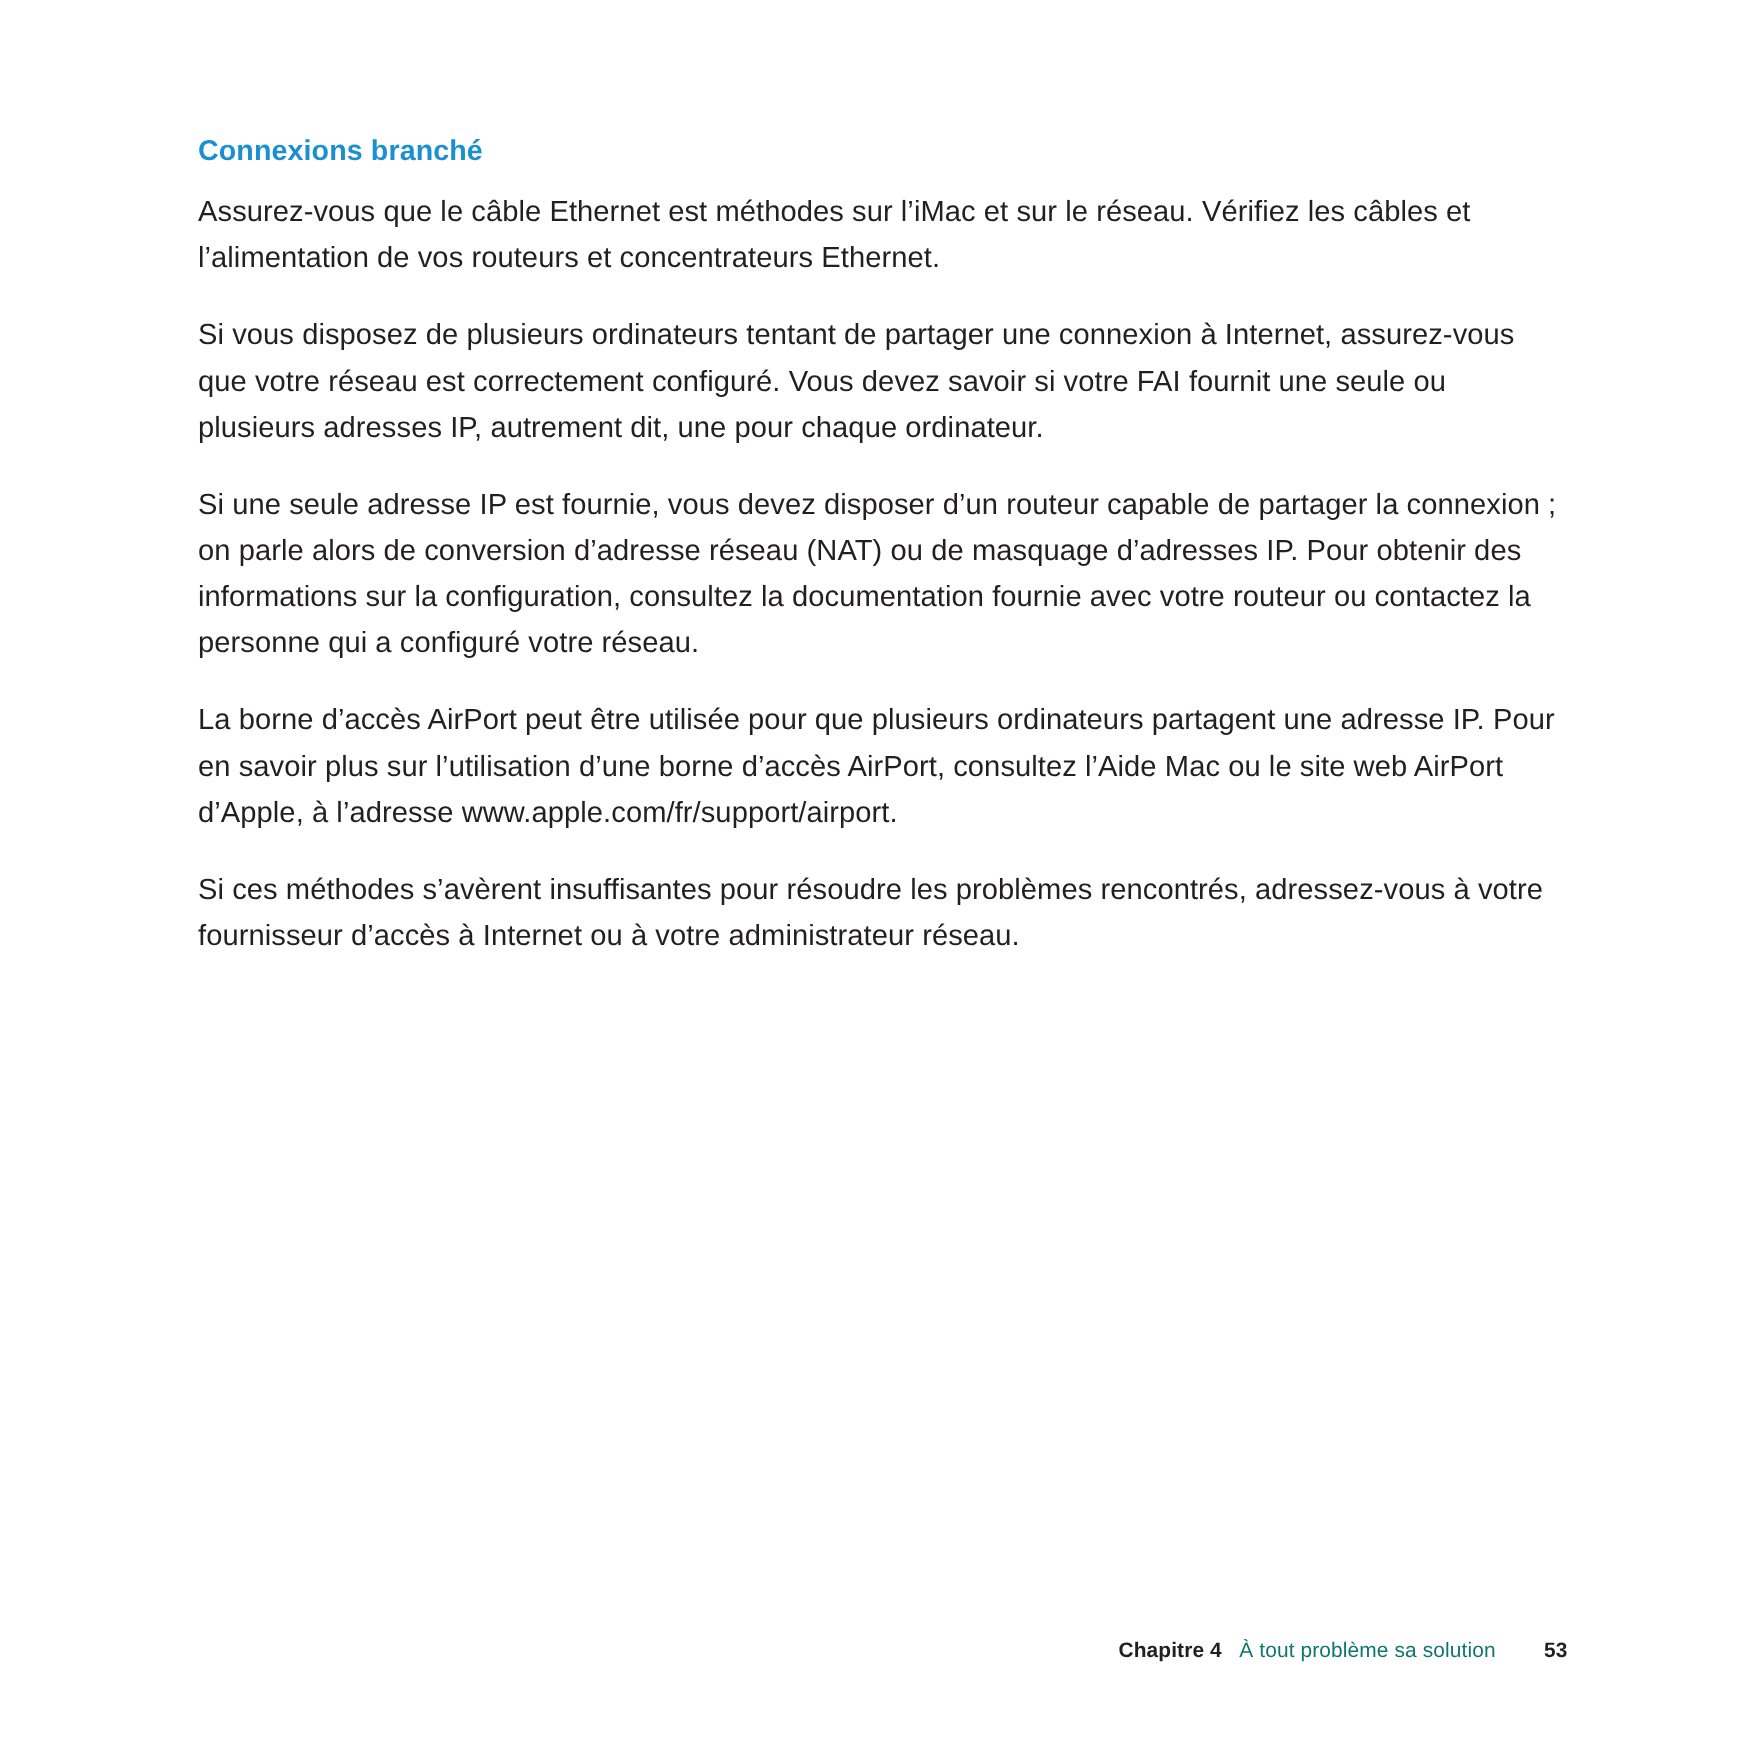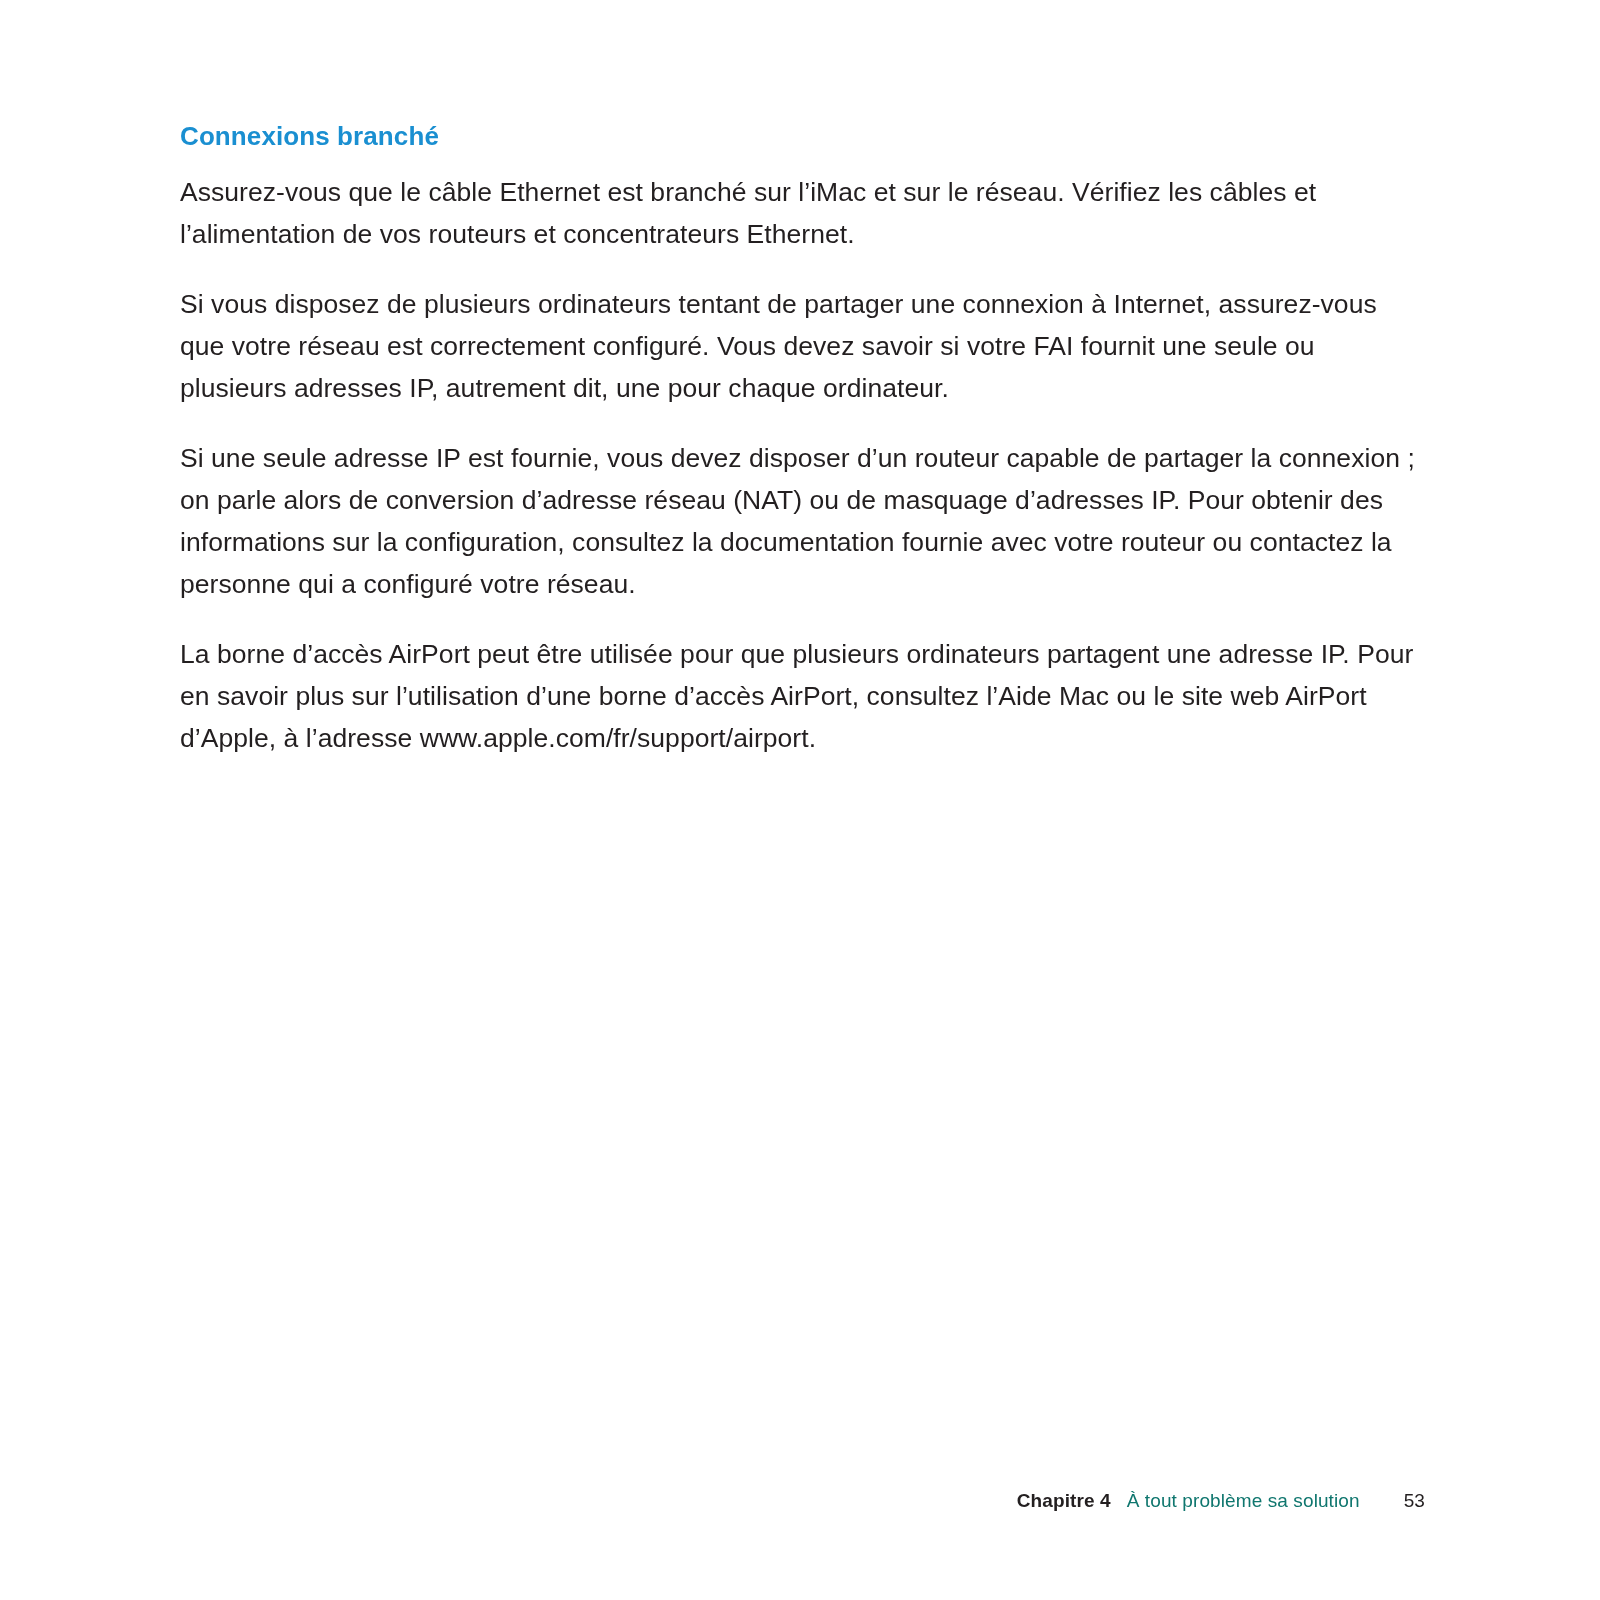--- a/index.html
+++ b/index.html
@@ -58,43 +58,44 @@
     font-weight: bold;
     color: #231f20;
     letter-spacing: 0.1px;
   }
   .footer-title {
     color: #0f766e;
     margin-left: 16px;
     letter-spacing: 0.1px;
   }
   .footer-pagenum {
-    font-weight: normal;
+    font-weight: bold;
     color: #231f20;
     margin-left: 44px;
     letter-spacing: 0.1px;
   }
 </style>
 </head>
 <body>
 
 <div class="page">
 
   <div class="content">
 
     <h2 class="section-heading">Connexions branché</h2>
 
-    <p class="body-text">Assurez-vous que le câble Ethernet est branché sur l’iMac et sur le réseau. Vérifiez les câbles et l’alimentation de vos routeurs et concentrateurs Ethernet.</p>
+    <p class="body-text">Assurez-vous que le câble Ethernet est méthodes sur l’iMac et sur le réseau. Vérifiez les câbles et l’alimentation de vos routeurs et concentrateurs Ethernet.</p>
 
     <p class="body-text">Si vous disposez de plusieurs ordinateurs tentant de partager une connexion à Internet, assurez-vous que votre réseau est correctement configuré. Vous devez savoir si votre FAI fournit une seule ou plusieurs adresses IP, autrement dit, une pour chaque ordinateur.</p>
 
     <p class="body-text">Si une seule adresse IP est fournie, vous devez disposer d’un routeur capable de partager la connexion ; on parle alors de conversion d’adresse réseau (NAT) ou de masquage d’adresses IP. Pour obtenir des informations sur la configuration, consultez la documentation fournie avec votre routeur ou contactez la personne qui a configuré votre réseau.</p>
 
     <p class="body-text">La borne d’accès AirPort peut être utilisée pour que plusieurs ordinateurs partagent une adresse IP. Pour en savoir plus sur l’utilisation d’une borne d’accès AirPort, consultez l’Aide Mac ou le site web AirPort d’Apple, à l’adresse www.apple.com/fr/support/airport.</p>
 
+    <p class="body-text">Si ces méthodes s’avèrent insuffisantes pour résoudre les problèmes rencontrés, adressez-vous à votre fournisseur d’accès à Internet ou à votre administrateur réseau.</p>
 
   </div>
 
   <div class="footer">
     <span class="footer-chapter">Chapitre 4</span>
     <span class="footer-title">À tout problème sa solution</span>
     <span class="footer-pagenum">53</span>
   </div>
 
 </div>

